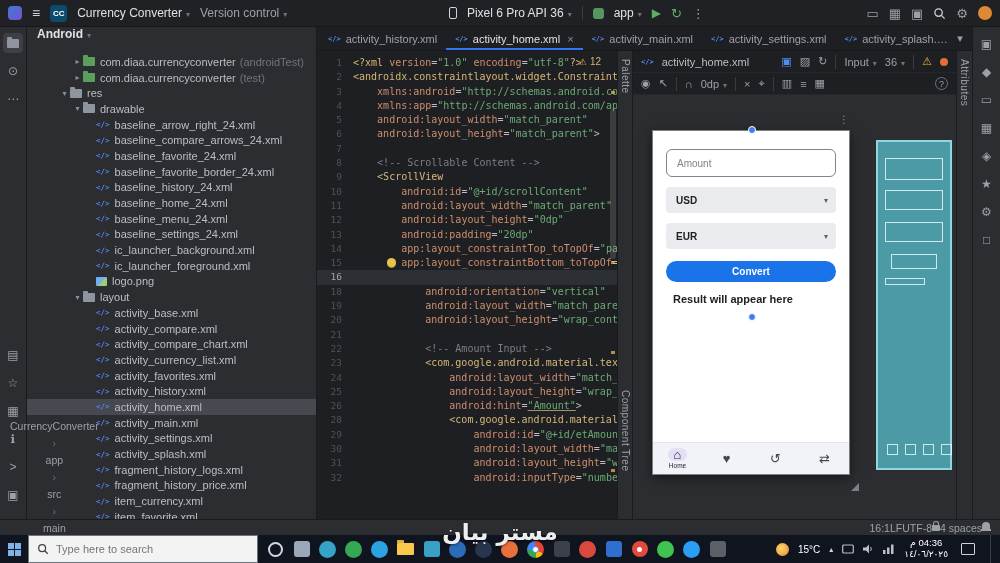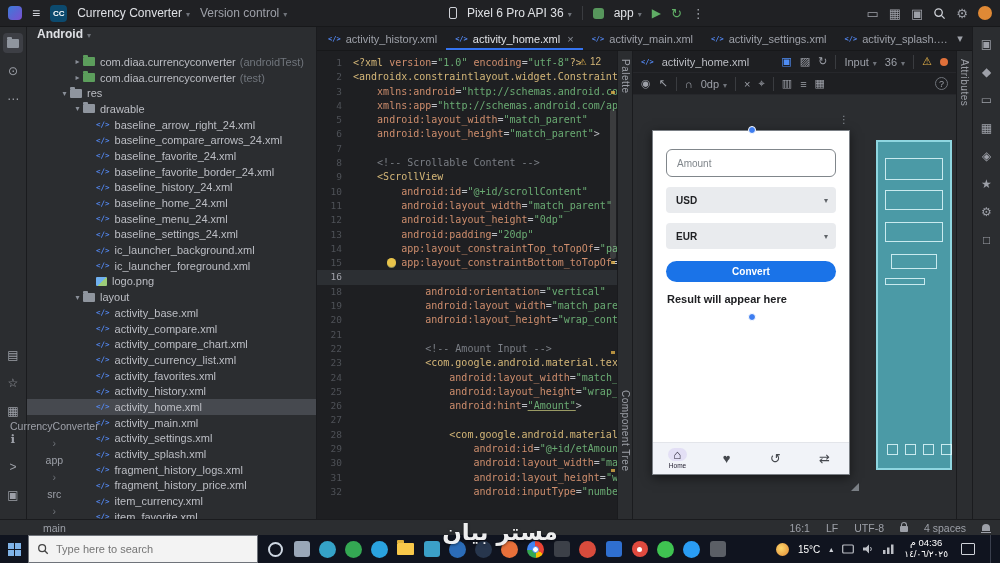--- a/index.html
+++ b/index.html
@@ -87,37 +87,37 @@
   #surface { position:absolute; left:0; top:44px; width:323px; height:424px; background:#2b2d30; }
   #phone { position:absolute; left:19px; top:35px; width:198px; height:345px; background:#ffffff; border:1px solid #7a7f85; box-shadow:0 3px 10px rgba(0,0,0,.5); }
   .cdot { position:absolute; width:8px; height:8px; border-radius:50%; background:#3d7df0; border:1px solid #fff; }
   #phone-menu { position:absolute; left:206px; top:19px; color:#8a8f98; font-size:10px; }
   #resize-handle { position:absolute; left:218px; top:388px; width:0; height:0; border-left:8px solid transparent; border-bottom:8px solid #7a7f85; }
   .amount-field { position:absolute; left:13px; right:13px; top:18px; height:28px; border:1px solid #80868b; border-radius:6px; display:flex; align-items:center; padding-left:10px; color:#80868b; font-size:10px; background:#fff; }
   .spinner { position:absolute; left:13px; right:13px; height:26px; background:#e9ebee; border-radius:4px; display:flex; align-items:center; padding:0 8px 0 10px; color:#202124; font-size:10px; font-weight:bold; }
   .spinner .sp-caret { margin-left:auto; color:#5f6368; font-size:8px; }
   #spin-usd { top:56px; } #spin-eur { top:92px; }
   .convert-btn { position:absolute; left:13px; right:13px; top:130px; height:21px; border-radius:11px; background:#1a73e8; color:#fff; font-size:10px; font-weight:bold; display:flex; align-items:center; justify-content:center; }
-  .result-text { position:absolute; left:14px; top:162px; color:#202124; font-size:11px; font-weight:bold; }
+  .result-text { position:absolute; left:20px; top:162px; color:#202124; font-size:11px; font-weight:bold; }
   #phone-nav { position:absolute; left:0; right:0; bottom:0; height:32px; background:#f1f3f8; border-top:1px solid #e3e5ea; display:flex; }
   .nav-item { flex:1; display:flex; flex-direction:column; align-items:center; justify-content:center; color:#45484e; }
   .nav-glyph { font-size:13px; line-height:13px; }
   .nav-item.active .nav-glyph { background:#e3dff5; border-radius:8px; padding:0 6px; color:#1d192b; }
   .nav-label { font-size:6.5px; color:#1d192b; margin-top:1px; }
   #blueprint { position:absolute; left:243px; top:45px; width:76px; height:330px; background:#4b9aa6; border:2px solid #8fd6e0; }
   .bp-box { position:absolute; border:1px solid rgba(223,248,252,.85); }
 
   
   #rightstrip { position:absolute; left:972px; top:27px; width:28px; height:492px; background:#2b2d30; border-left:1px solid #1a1b1e; display:flex; flex-direction:column; align-items:center; padding-top:7px; }
 
   
   #statusbar { position:absolute; left:0; top:519px; width:1000px; height:16px; background:#2b2d30; border-top:1px solid #1a1b1e; display:flex; align-items:center; justify-content:space-between; padding:0 10px; color:#9da0a8; font-size:10.5px; }
   #crumbs { display:flex; align-items:center; gap:5px;flex-direction:column; }
   .crumb-sep { color:#6f737a; }
-  #status-right { display:flex; align-items:center; gap:16px; }
+  #status-right { display:flex; align-items:flex-start; gap:0; }
   .ic-lock { width:8px; height:6px; background:#9da0a8; border-radius:1px; position:relative; margin-top:3px; display:inline-block; }
   .ic-lock::before { content:""; position:absolute; top:-4px; left:1.5px; width:4px; height:4px; border:1.2px solid #9da0a8; border-bottom:none; border-radius:3px 3px 0 0; }
   .ic-bell { width:8px; height:7px; background:#9da0a8; border-radius:4px 4px 0 0; position:relative; display:inline-block; }
   .ic-bell::after { content:""; position:absolute; left:-1px; bottom:-2px; width:10px; height:1.5px; background:#9da0a8; }
 
   
   #taskbar { position:absolute; left:0; top:535px; width:1000px; height:28px; background:#10141f; display:flex; align-items:center; }
   #start-btn { width:28px; height:28px; display:flex; align-items:center; justify-content:center; }
   .win-logo { width:13px; height:13px; display:grid; grid-template-columns:6px 6px; grid-template-rows:6px 6px; gap:1px; }
   .win-logo span { background:#7fb3e8; }
@@ -418,21 +418,20 @@
       <div class="cl cur"><span class="gut">16</span><span></span></div>
       <div class="cl"><span class="gut">18</span><span><span class="sg-p">            </span><span class="sg-a">android:orientation</span><span class="sg-p">=</span><span class="sg-v">"vertical"</span></span></div>
       <div class="cl"><span class="gut">19</span><span><span class="sg-p">            </span><span class="sg-a">android:layout_width</span><span class="sg-p">=</span><span class="sg-v">"match_parent"</span></span></div>
       <div class="cl"><span class="gut">20</span><span><span class="sg-p">            </span><span class="sg-a">android:layout_height</span><span class="sg-p">=</span><span class="sg-v">"wrap_content"</span></span></div>
       <div class="cl"><span class="gut">21</span><span></span></div>
       <div class="cl"><span class="gut">22</span><span><span class="sg-p">            </span><span class="sg-c">&lt;!-- Amount Input --&gt;</span></span></div>
       <div class="cl"><span class="gut">23</span><span><span class="sg-p">            </span><span class="sg-t">&lt;com.google.android.material.textfield.TextInputLayout</span></span></div>
       <div class="cl"><span class="gut">24</span><span><span class="sg-p">                </span><span class="sg-a">android:layout_width</span><span class="sg-p">=</span><span class="sg-v">"match_parent"</span></span></div>
       <div class="cl"><span class="gut">25</span><span><span class="sg-p">                </span><span class="sg-a">android:layout_height</span><span class="sg-p">=</span><span class="sg-v">"wrap_content"</span></span></div>
       <div class="cl"><span class="gut">26</span><span><span class="sg-p">                </span><span class="sg-a">android:hint</span><span class="sg-p">=</span><span class="sg-u">"Amount"</span><span class="sg-p">&gt;</span></span></div>
-      <div class="cl"><span class="gut">27</span><span></span></div>
       <div class="cl"><span class="gut">28</span><span><span class="sg-p">                </span><span class="sg-t">&lt;com.google.android.material.textfield.TextInputEditText</span></span></div>
       <div class="cl"><span class="gut">29</span><span><span class="sg-p">                    </span><span class="sg-a">android:id</span><span class="sg-p">=</span><span class="sg-v">"@+id/etAmount"</span></span></div>
       <div class="cl"><span class="gut">30</span><span><span class="sg-p">                    </span><span class="sg-a">android:layout_width</span><span class="sg-p">=</span><span class="sg-v">"match_parent"</span></span></div>
       <div class="cl"><span class="gut">31</span><span><span class="sg-p">                    </span><span class="sg-a">android:layout_height</span><span class="sg-p">=</span><span class="sg-v">"wrap_content"</span></span></div>
       <div class="cl"><span class="gut">32</span><span><span class="sg-p">                    </span><span class="sg-a">android:inputType</span><span class="sg-p">=</span><span class="sg-v">"numberDecimal"</span></span></div>
     </div>
   <div id="bulb" style="top: 207.2px;"></div>
   <div id="inspections">
     <span class="wtri">⚠</span>
     <span class="wnum">12</span>

